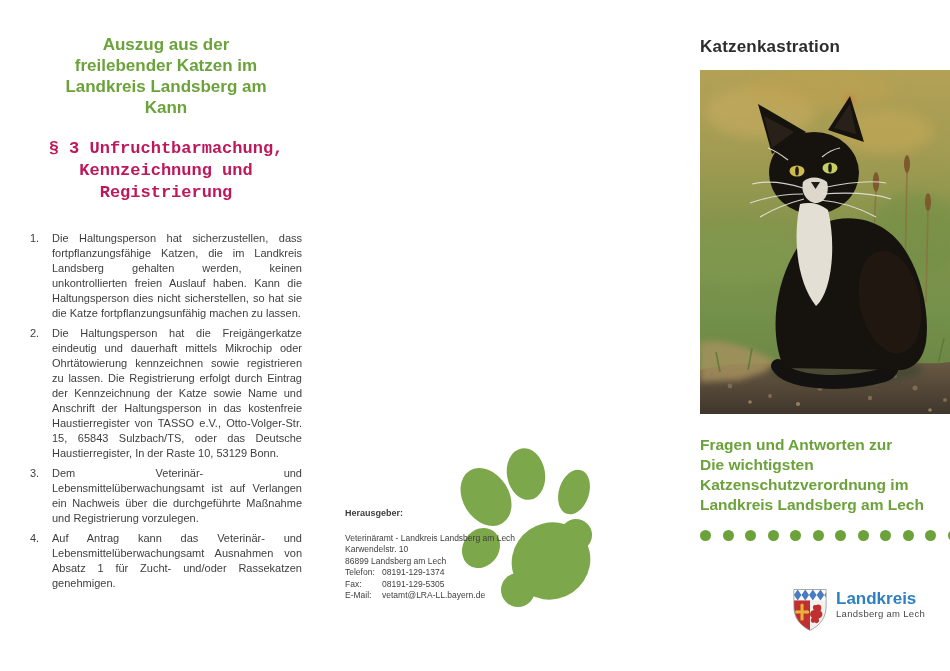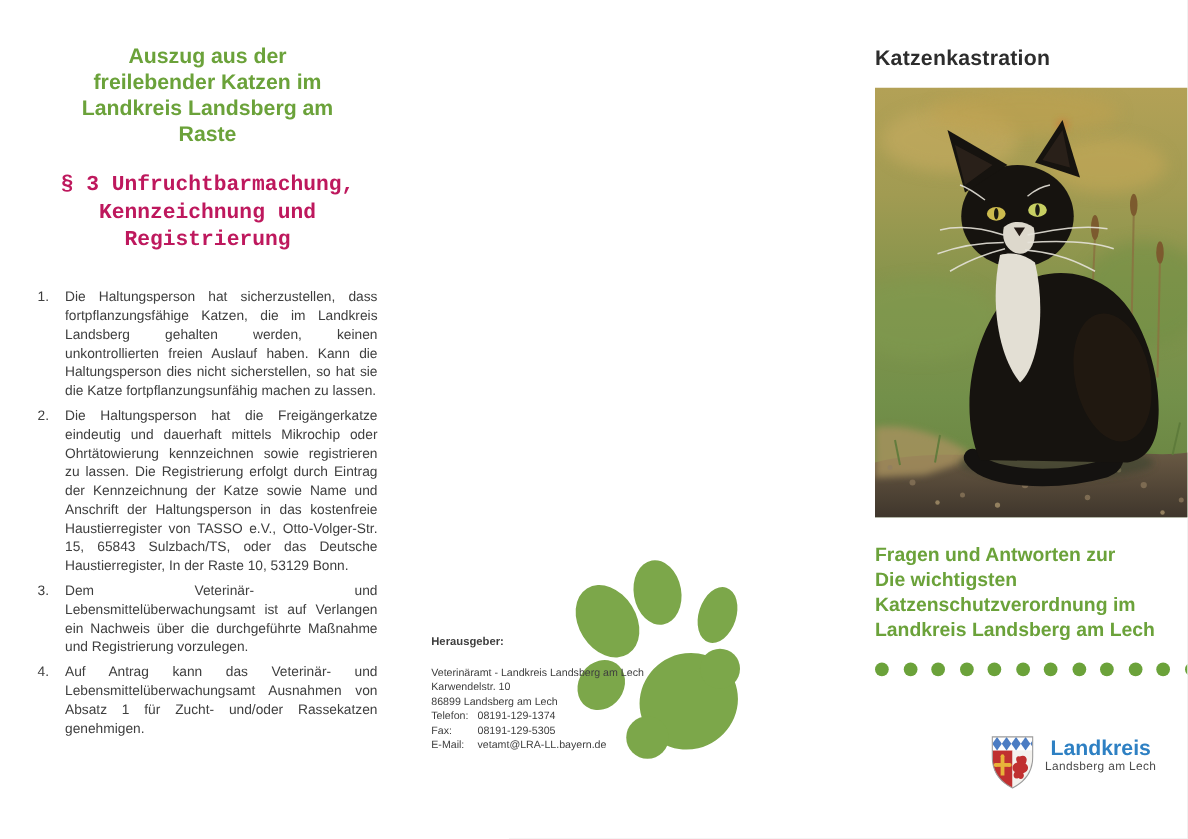--- a/index.html
+++ b/index.html
@@ -25,35 +25,35 @@
   
   .col-right{position:absolute;left:700px;top:36px;width:256px;}
   .dark-title{color:#2d2d2d;font-weight:bold;font-size:17px;line-height:21px;letter-spacing:.2px;}
   .photo{display:block;width:255px;height:344px;margin-top:13px;}
   .teaser{color:#6ba23a;font-weight:bold;font-size:15.5px;line-height:20px;margin-top:21px;}
   .dots{display:flex;gap:11.5px;margin-top:15px;}
   .dot{width:11px;height:11px;border-radius:50%;background:#6ba23a;flex:none;}
   
   .logo{position:absolute;left:791px;top:586px;display:flex;align-items:flex-start;}
   .crest{width:38px;height:46px;flex:none;}
-  .logo-text{margin-left:7px;padding-top:4px;text-align:center;}
+  .logo-text{margin-left:7px;padding-top:4px;}
   .logo-name{color:#2e80c3;font-weight:bold;font-size:17px;line-height:18px;}
   .logo-sub{color:#4a4a4a;font-size:9.5px;line-height:12px;letter-spacing:.3px;}
 </style>
 </head>
 <body>
 
 <div class="canvas">
 
   <div class="col-left">
     <div class="green-title">
       <div>Auszug aus der</div>
       <div>freilebender Katzen im</div>
       <div>Landkreis Landsberg am</div>
-      <div>Raste</div>
+      <div>Kann</div>
     </div>
     <div class="green-sub">
       <div>§ 3 Unfruchtbarmachung,</div>
       <div>Kennzeichnung und</div>
       <div>Registrierung</div>
     </div>
     <div class="rule-list" lang="de">
       <div class="rule-item">
         <span class="num">1.</span>
         <span>Die Haltungsperson hat sicherzustellen, dass fortpflanzungsfähige Katzen, die im Landkreis Landsberg gehalten werden, keinen unkontrollierten freien Auslauf haben. Kann die Haltungsperson dies nicht sicherstellen, so hat sie die Katze fortpflanzungsunfähig machen zu lassen.</span>

